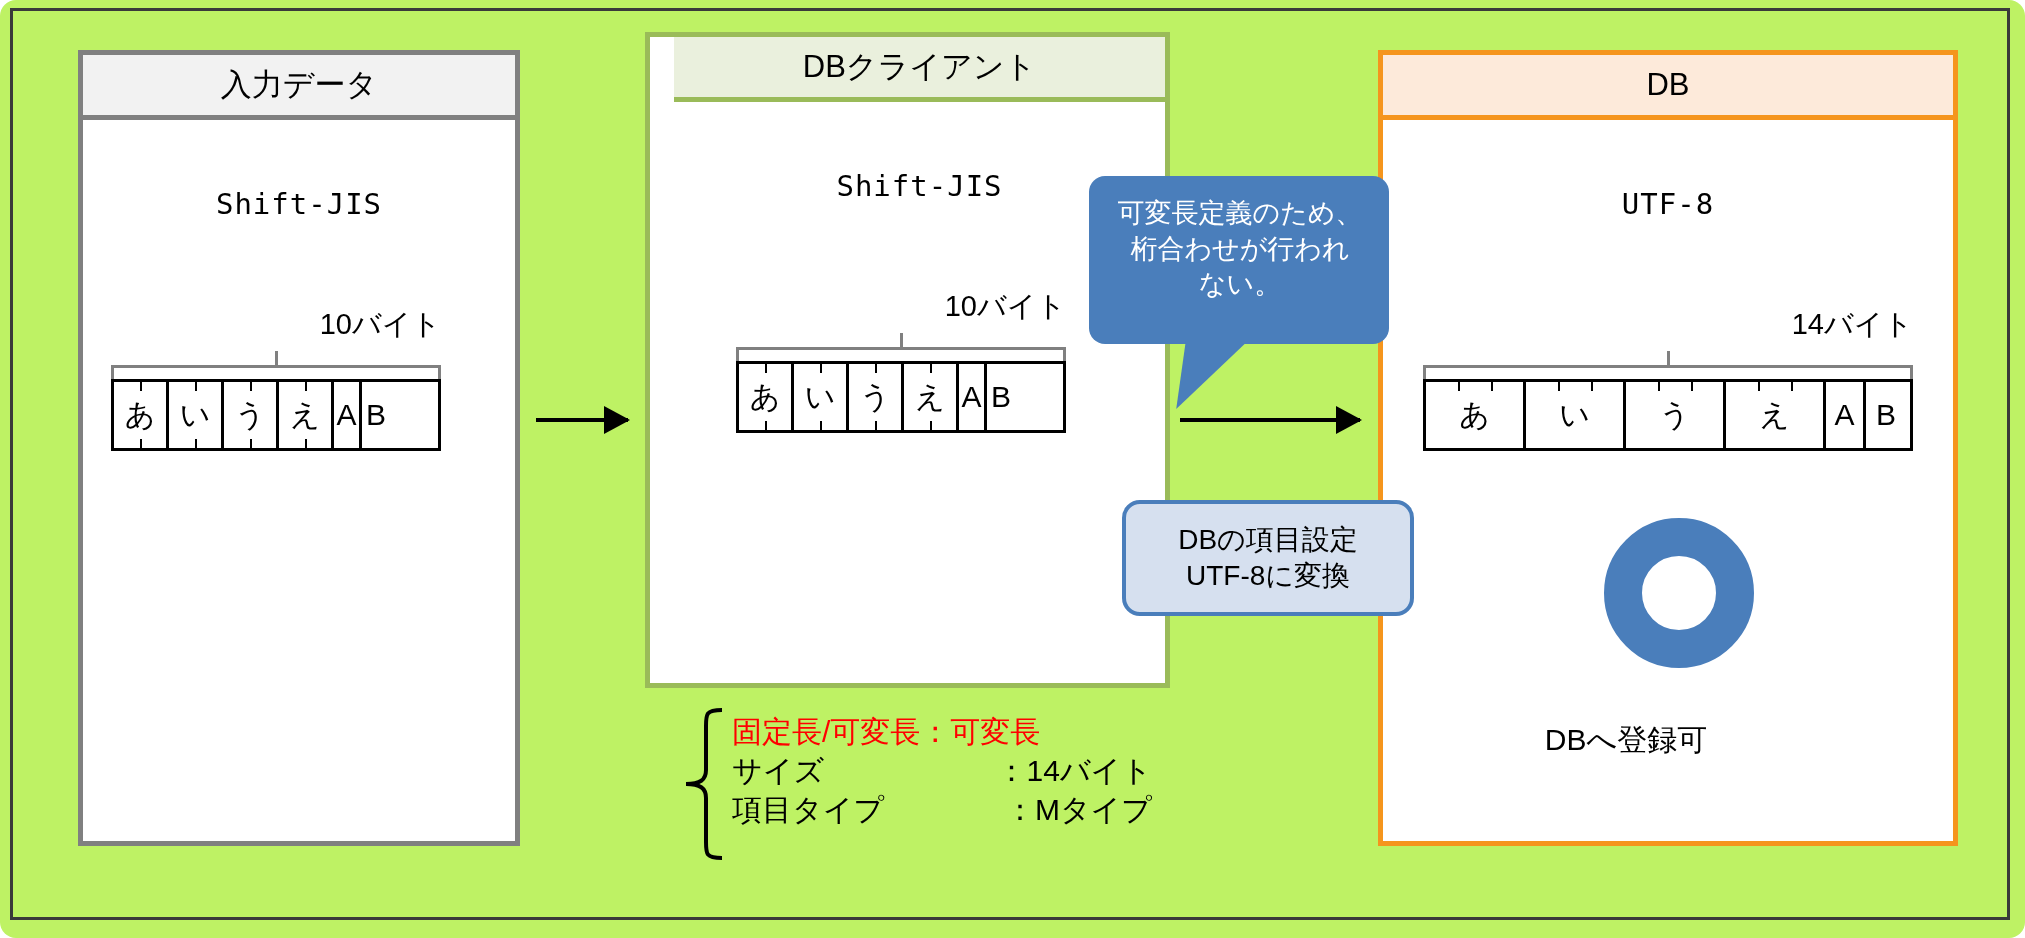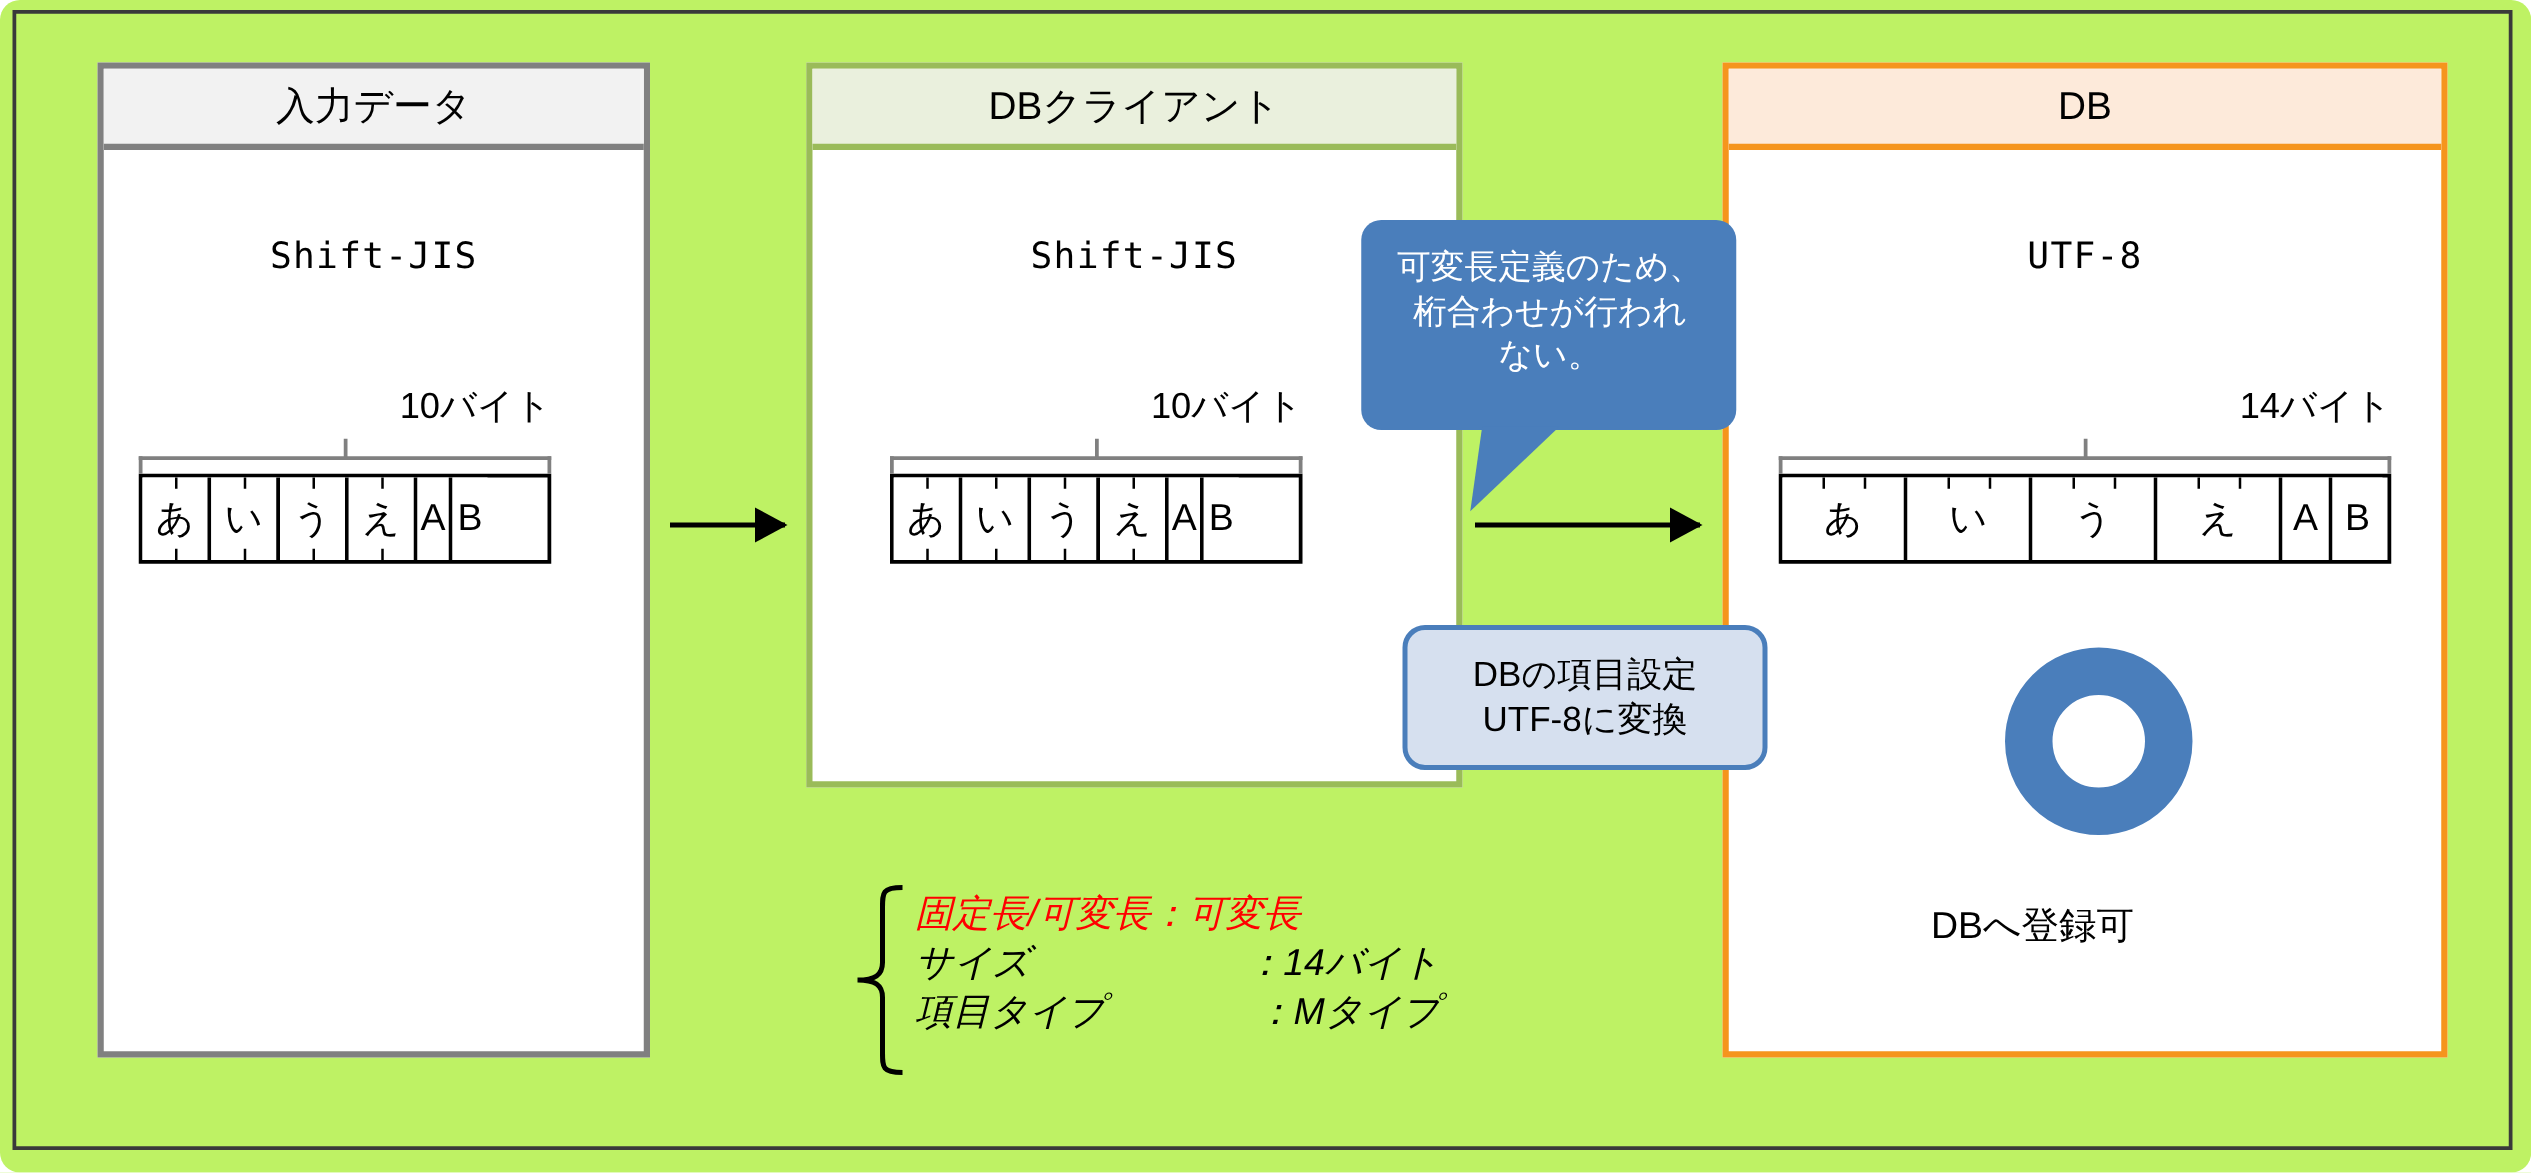--- a/index.html
+++ b/index.html
@@ -63,24 +63,25 @@
     height: 796px;
     border: 5px solid #808080;
   }
   #panel-input .panel-header {
     background: #f2f2f2;
     border-bottom: 5px solid #808080;
   }
 
   #panel-client {
     left: 645px;
-    top: 50px;
+    top: 32px;
     width: 525px;
-    height: 580px;
+    height: 656px;
     border: 5px solid #9ABB59;
+    padding-left: 24px;
   }
   #panel-client .panel-header {
     background: #EAF0DD;
     border-bottom: 5px solid #9ABB59;
   }
 
   #panel-db {
     left: 1378px;
     top: 50px;
     width: 580px;
@@ -236,21 +237,20 @@
     left: 52px;
     top: 0;
     width: 420px;
   }
   .settings-row {
     display: flex;
     font-size: 30px;
     line-height: 1.30;
     color: #000;
     white-space: pre;
-    font-style: italic;
   }
   .settings-row.highlight { color: #FF0000; }
   .settings-row.kv {
     justify-content: space-between;
   }
   .curly {
     position: absolute;
     left: 0;
     top: -6px;
     width: 46px;

